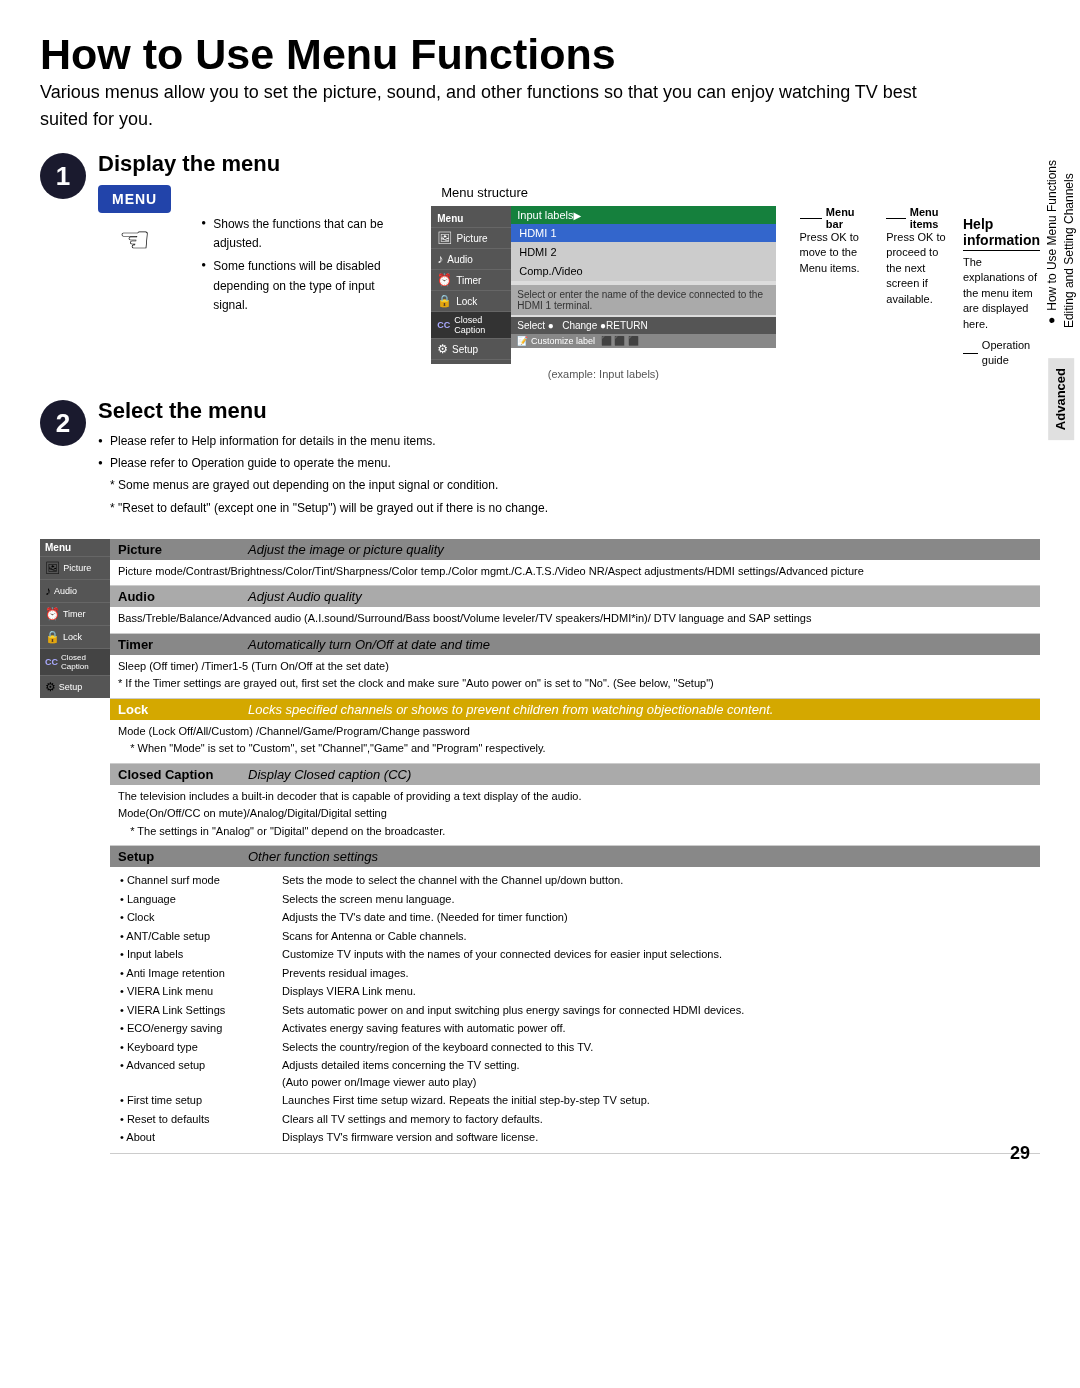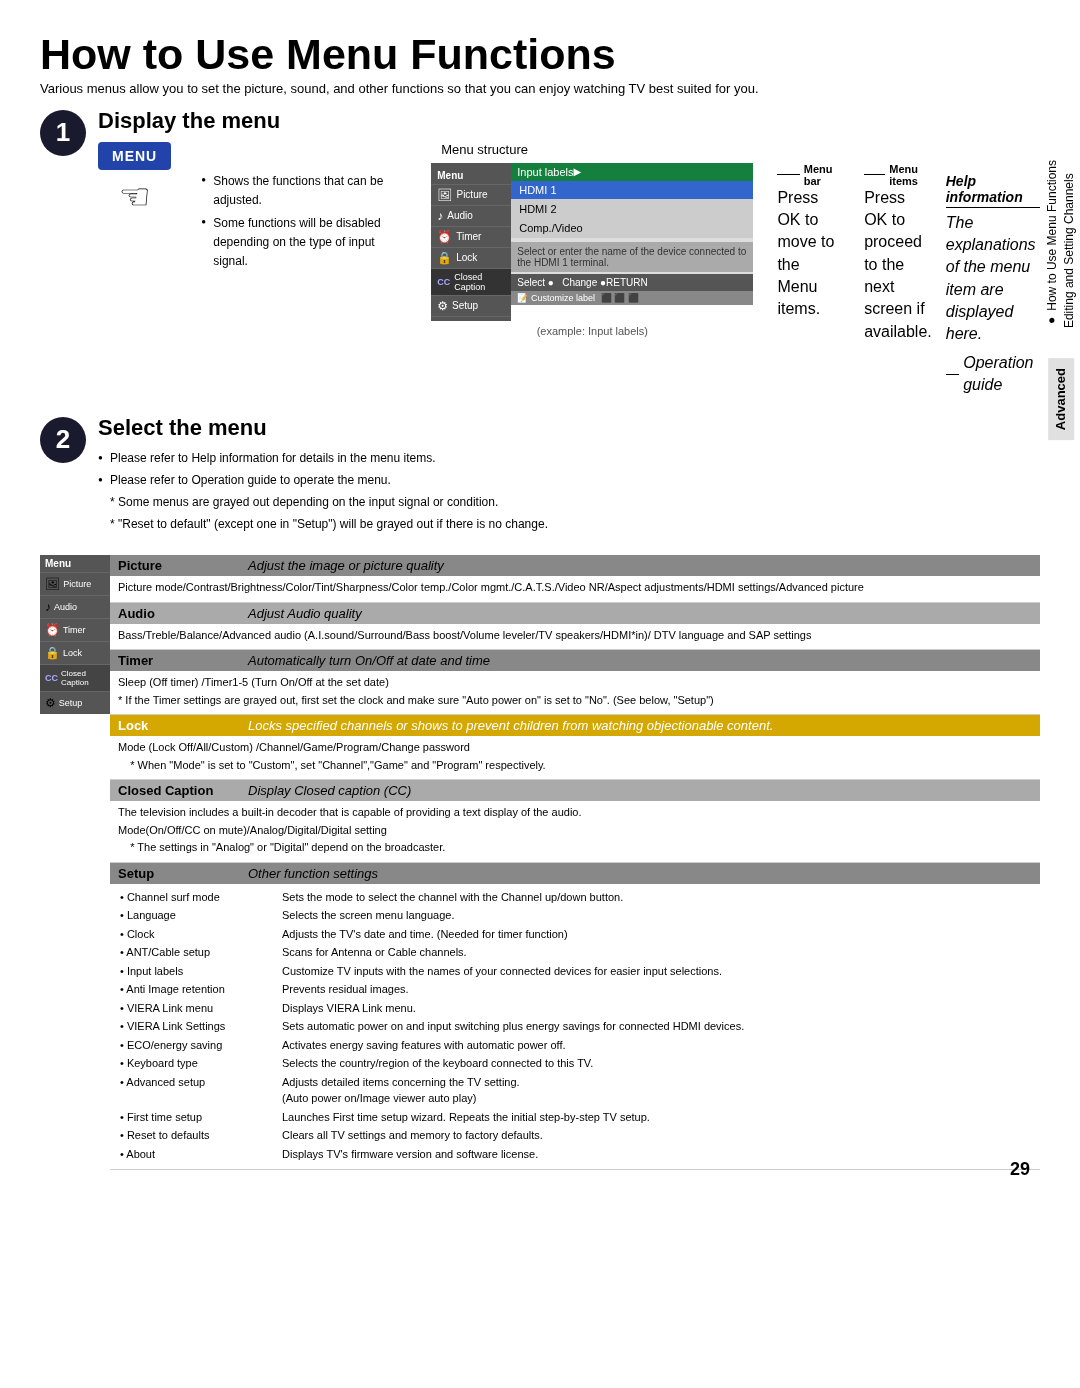--- a/index.html
+++ b/index.html
@@ -57,23 +57,23 @@
 
     
     .page-title {
       font-size: 43px;
       font-weight: bold;
       color: #000;
       font-family: Arial, Helvetica, sans-serif;
     }
 
     .intro-text {
-      font-size: 13px;
+      font-size: 18px;
       line-height: 1.5;
-      margin-bottom: 9px;
+      margin-bottom: 18px;
       max-width: 900px;
     }
 
     
     .step-section {
       display: flex;
       align-items: flex-start;
       margin-bottom: 18px;
       position: relative;
     }
@@ -248,28 +248,27 @@
       position: relative;
       padding-left: 10px;
     }
 
     .callout-label {
       font-size: 11px;
       font-weight: bold;
     }
 
     .callout-desc {
-      font-size: 16px;
+      font-size: 11px;
       color: #000;
       line-height: 1.4;
     }
 
     .help-info-box {
       margin-top: 10px;
-      font-style: italic;
     }
 
     .help-info-title {
       font-size: 14px;
       font-weight: bold;
       border-bottom: 1px solid #000;
       margin-bottom: 4px;
       padding-bottom: 2px;
     }
 

